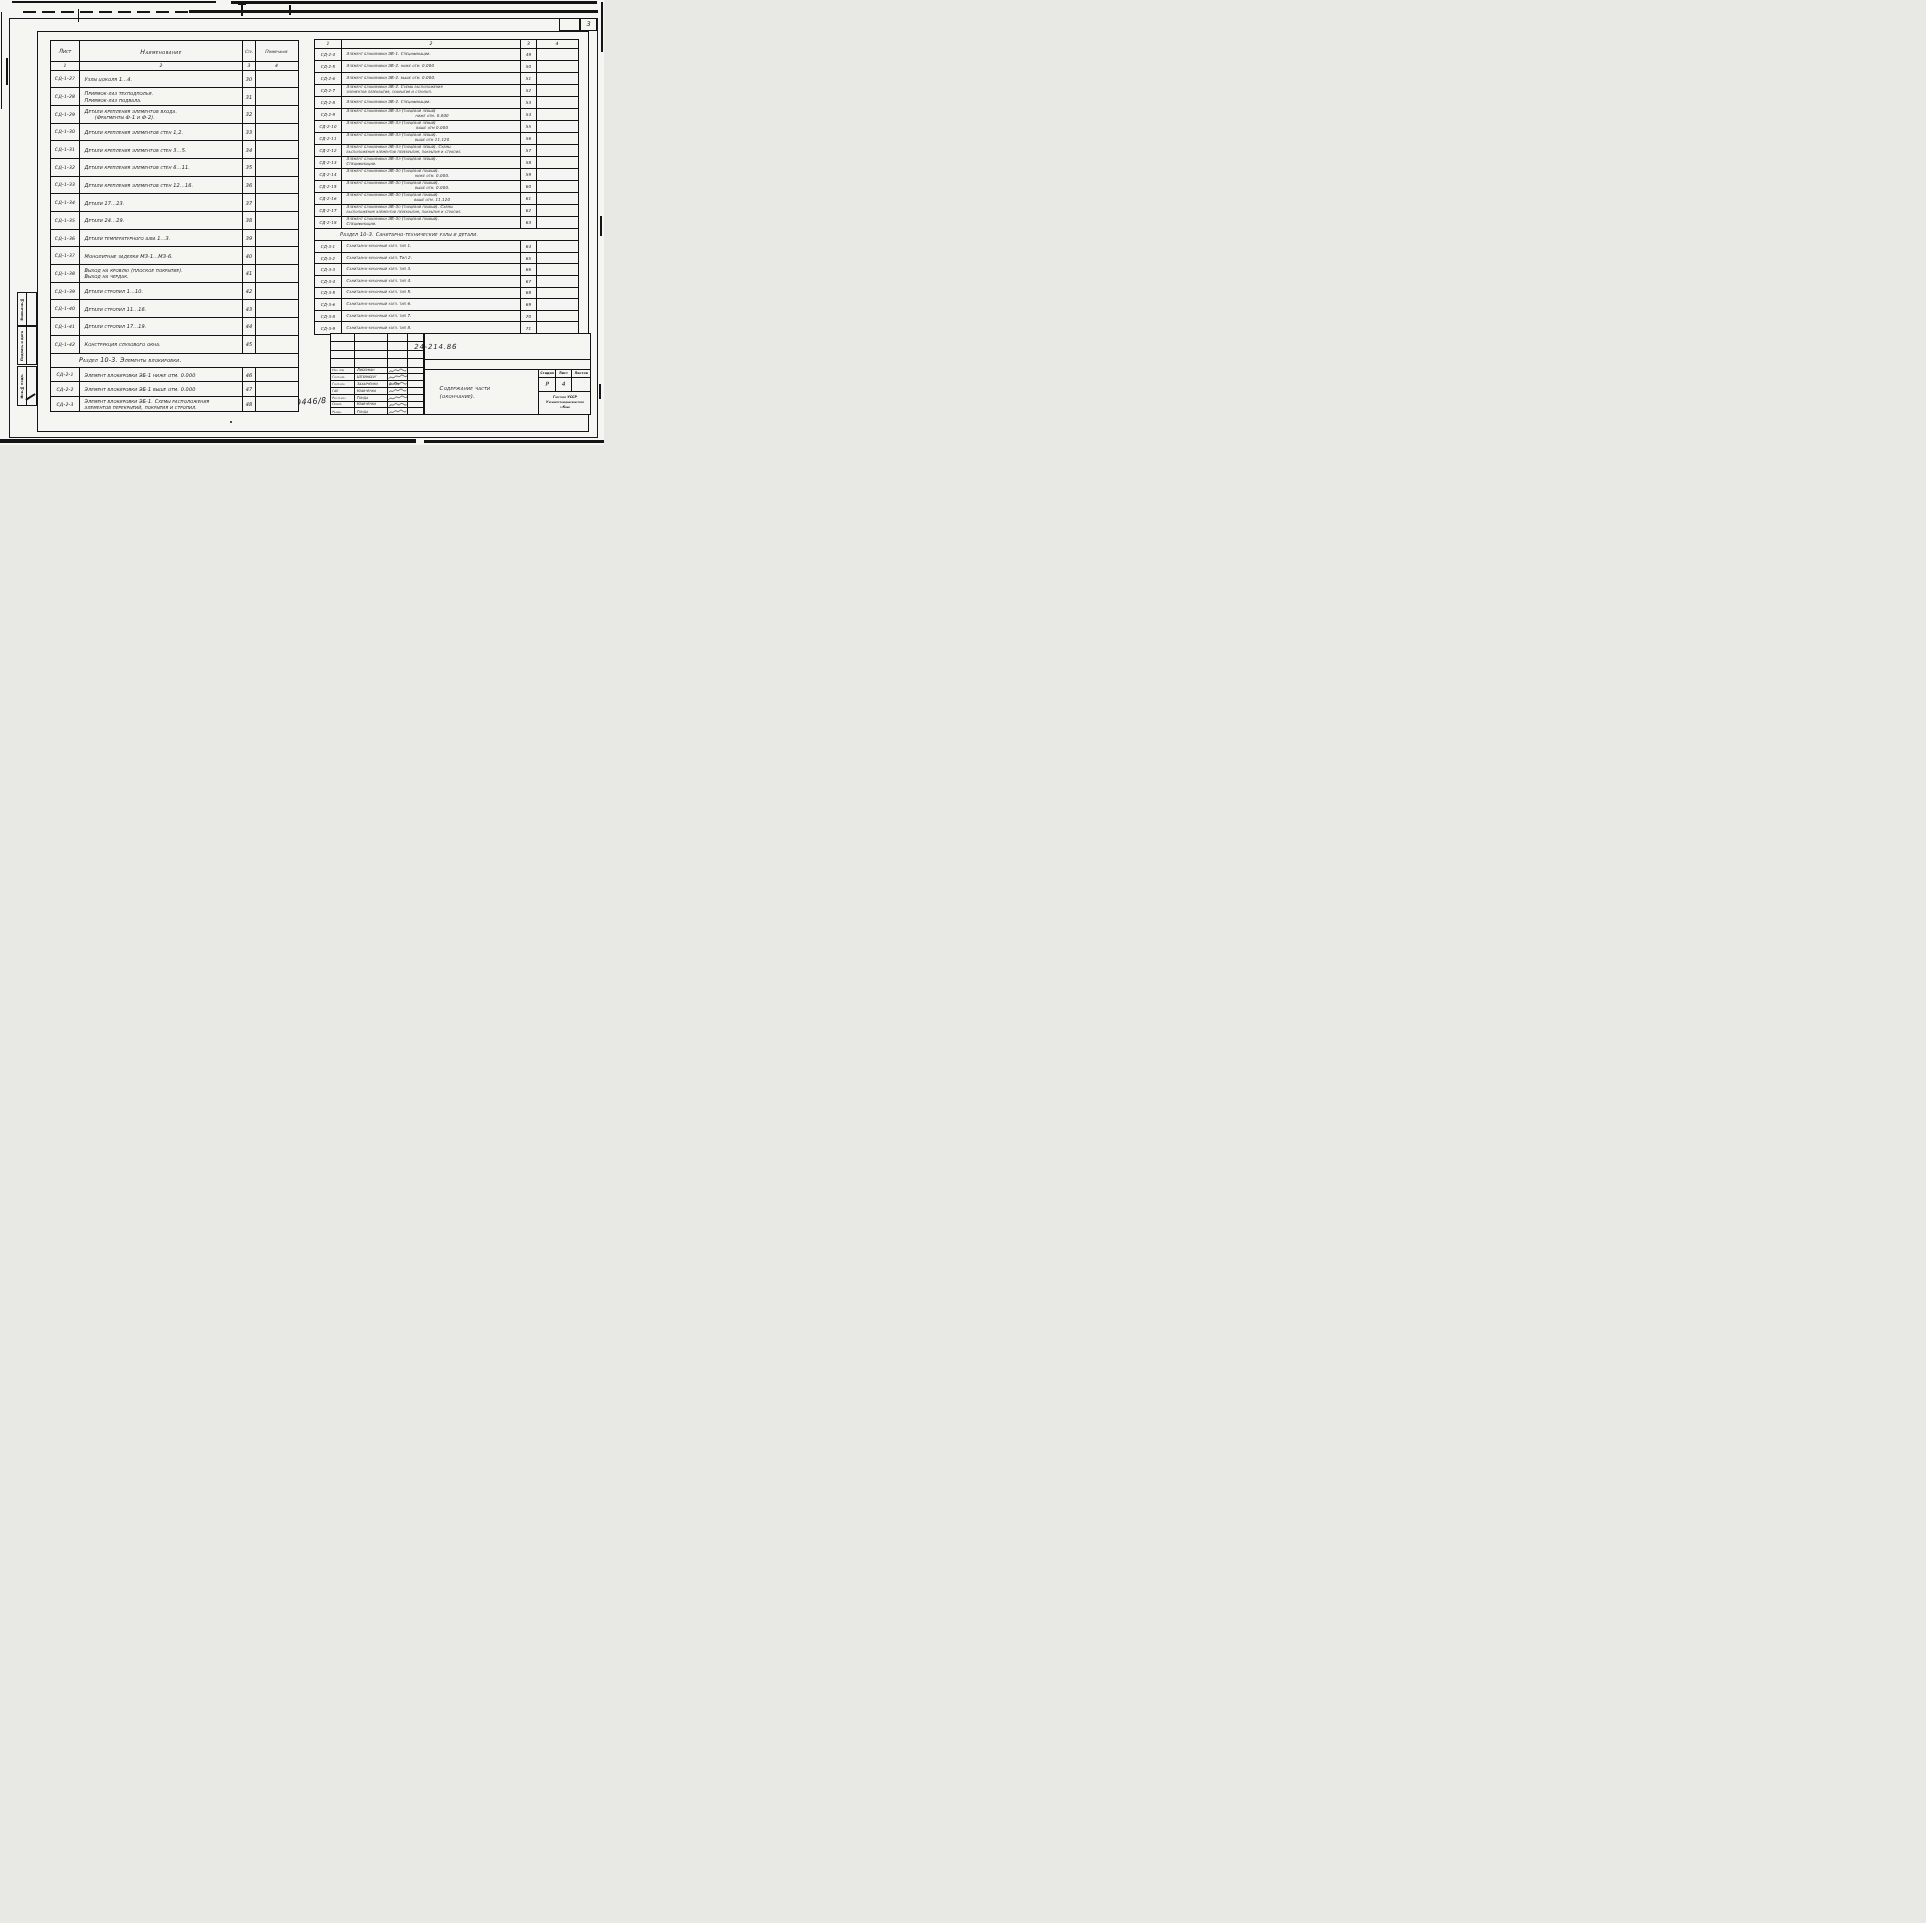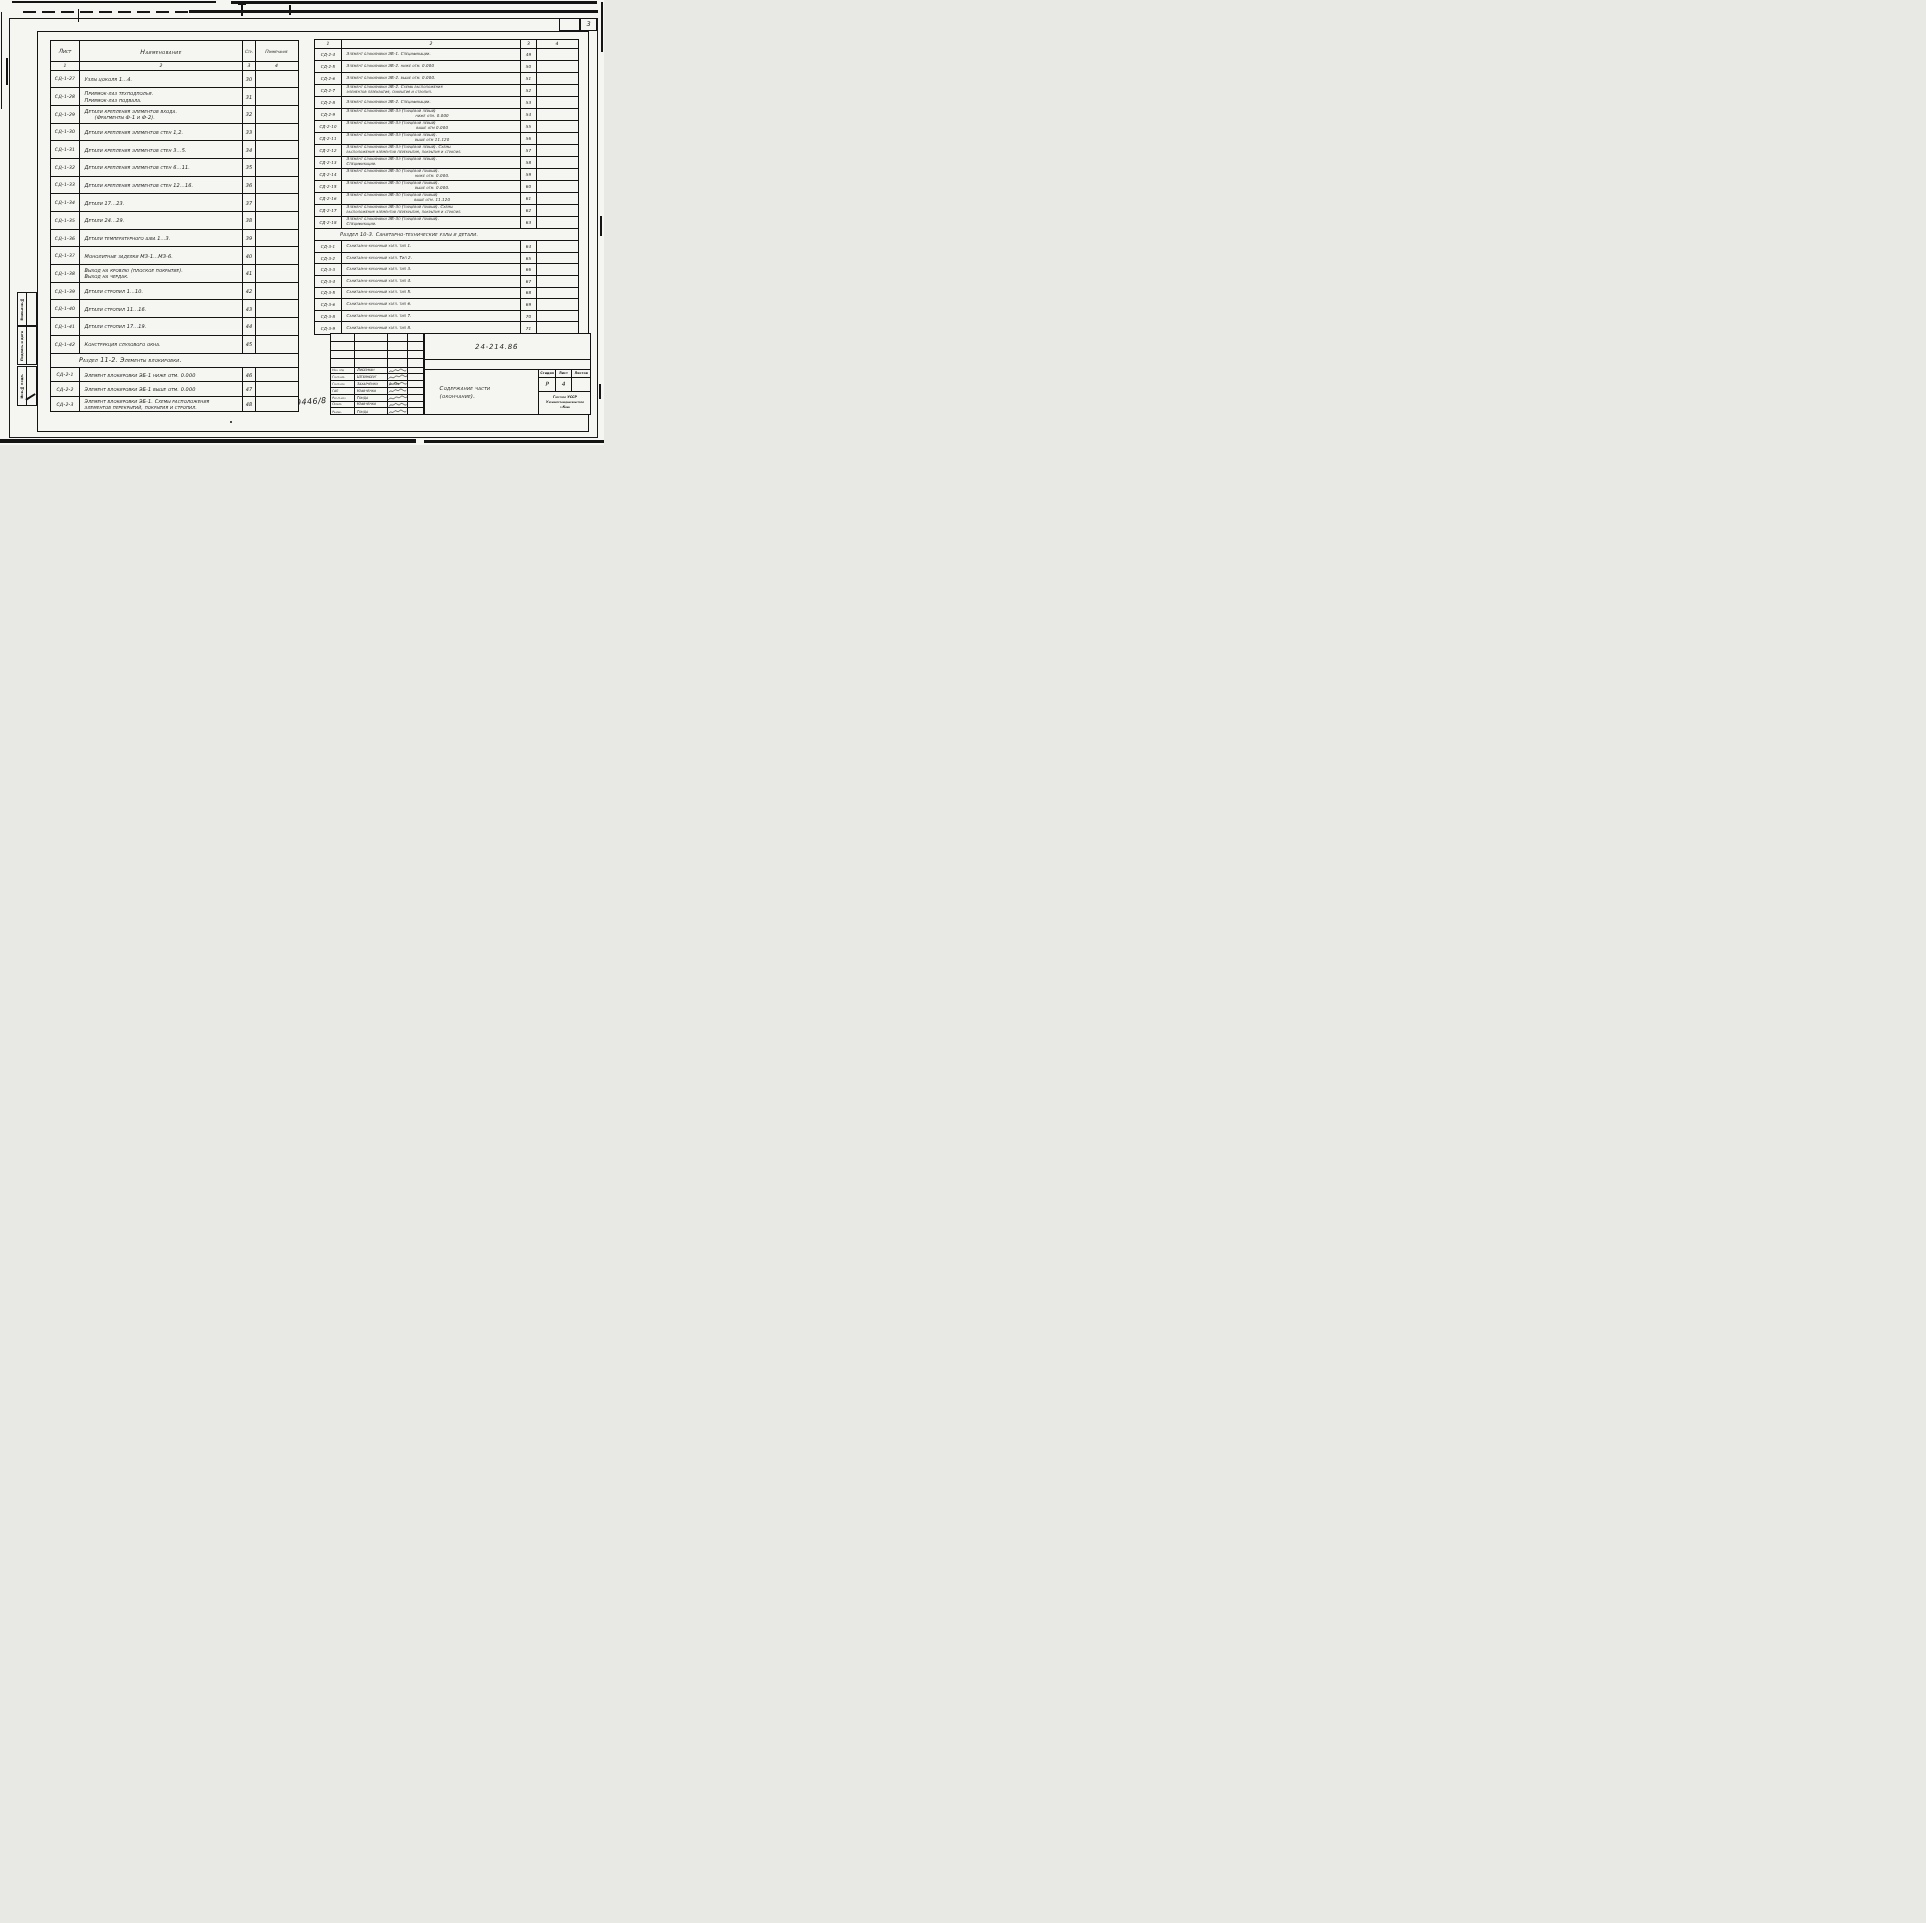--- a/index.html
+++ b/index.html
@@ -77,21 +77,21 @@
   .sigrow:last-child{ border-bottom:none; }
   .sigrow>div{ border-right:0.8px solid #131313; display:flex; align-items:center; overflow:hidden; }
   .sigrow .role{ padding-left:1.2px; font-size:3.1px; white-space:nowrap; }
   .sigrow .pname{ padding-left:1.9px; font-size:3.7px; white-space:nowrap; }
   .sigrow .sig{ justify-content:center; position:relative; }
   .sigrow .sig svg{ display:block; }
   .sigrow .sigtext{ position:absolute; left:0.8px; top:0.4px; font:italic 3.3px "DejaVu Sans",sans-serif; }
   #tb-right{ position:absolute; left:93px; top:0; width:166px; height:80px;
              border-left:0.8px solid #131313; }
   #doccell{ position:absolute; left:0; top:0; width:100%; height:26px;
-            border-bottom:0.8px solid #131313; display:flex; align-items:center; justify-content:center; }
+            border-bottom:0.8px solid #131313; display:flex; align-items:center; justify-content:flex-start; }
   #doccell span{ font:italic 7px "DejaVu Sans",sans-serif; letter-spacing:0.8px;
                  transform:translateX(-10.8px); }
   #bandcell{ position:absolute; left:0; top:26px; width:100%; height:10px;
              border-bottom:0.8px solid #131313; }
   #titlecell{ position:absolute; left:0; top:36px; width:114px; height:44px;
               border-right:0.8px solid #131313; display:flex; flex-direction:column;
               justify-content:center; padding-left:14.6px; }
   #titlecell .tl{ font-size:5.4px; letter-spacing:0.3px; line-height:1.5; }
   #stagegrid{ position:absolute; left:114px; top:36px; width:52px; height:44px; }
   #stagehead{ display:grid; grid-template-columns:17.3px 15.4px 19px; height:7.7px;
@@ -364,21 +364,21 @@
           </div>
           <div class="cell c2">
             <div class="nline">Конструкция слухового окна.</div>
           </div>
           <div class="cell c3">
             <span>45</span>
           </div>
           <div class="cell c4"></div>
         </div>
         <div class="trow section" style="height: 14.6px;">
-          <span class="sect-text">Раздел 11-2. Элементы блокировки.</span>
+          <span class="sect-text">Раздел 10-3. Элементы блокировки.</span>
         </div>
         <div class="trow" style="height: 14.4px;">
           <div class="cell c1">
             <span>СД-2-1</span>
           </div>
           <div class="cell c2">
             <div class="nline">Элемент блокировки ЭБ-1 ниже отм. 0.000</div>
           </div>
           <div class="cell c3">
             <span>46</span>

